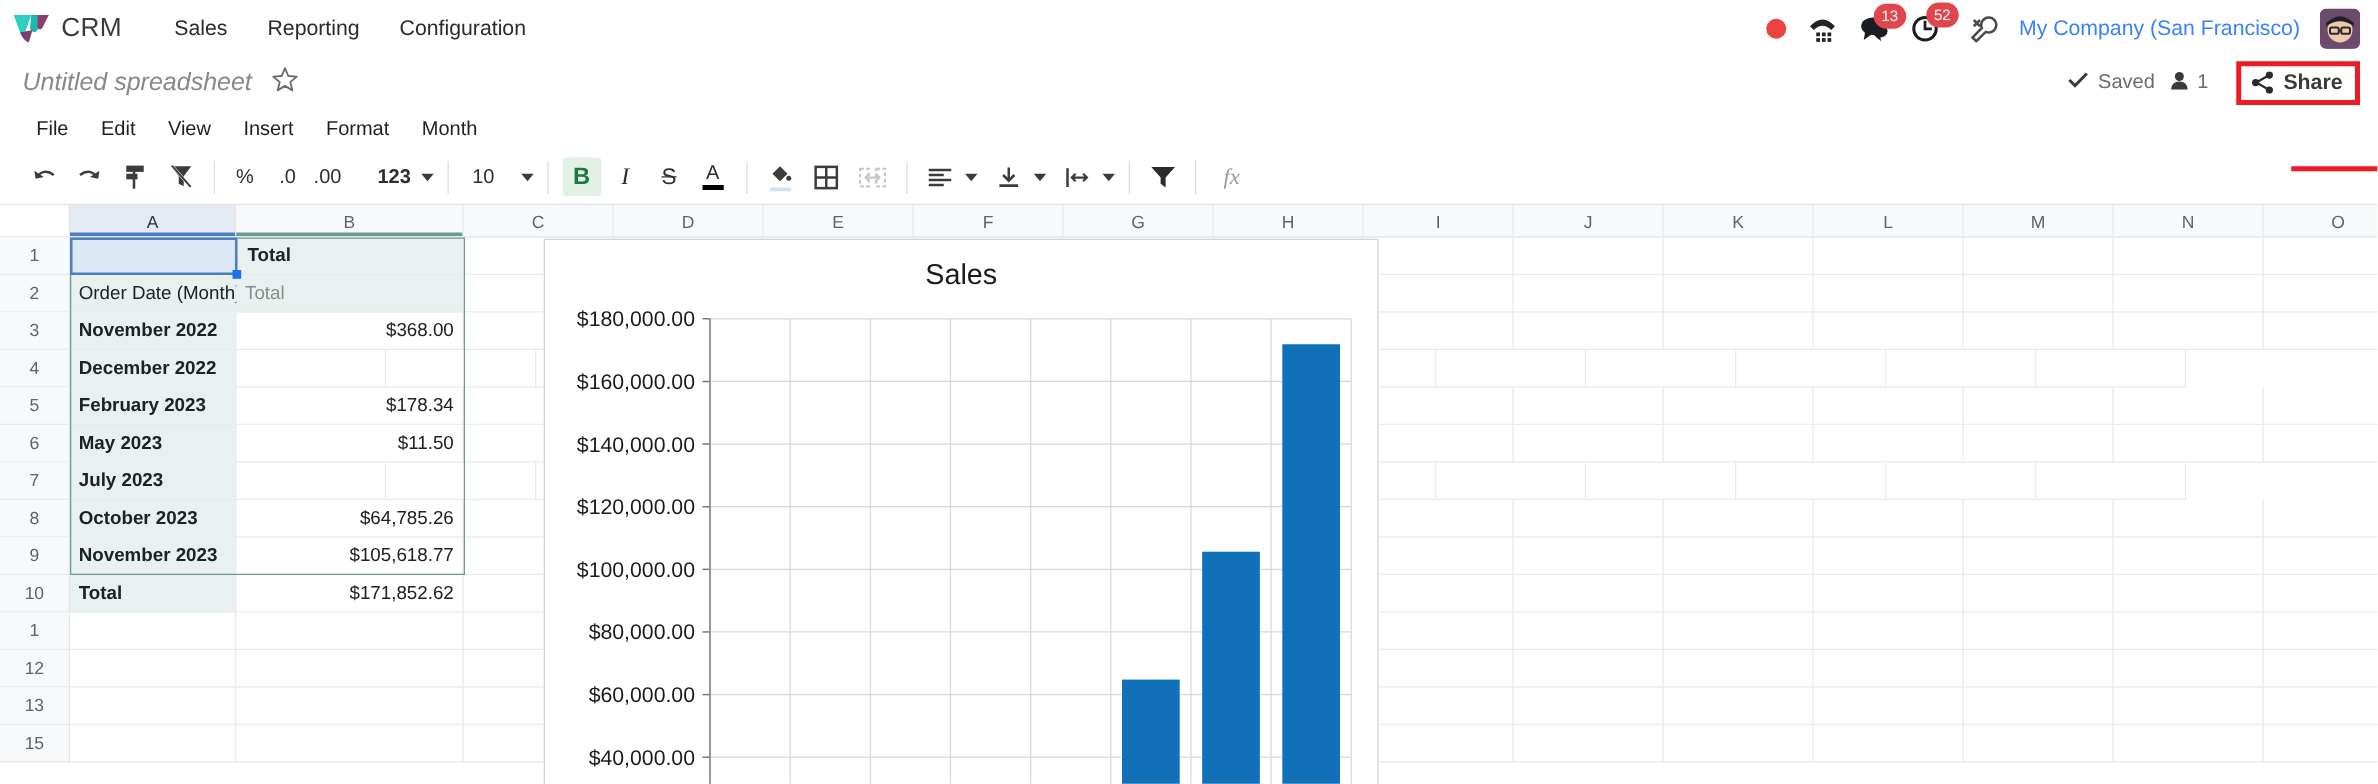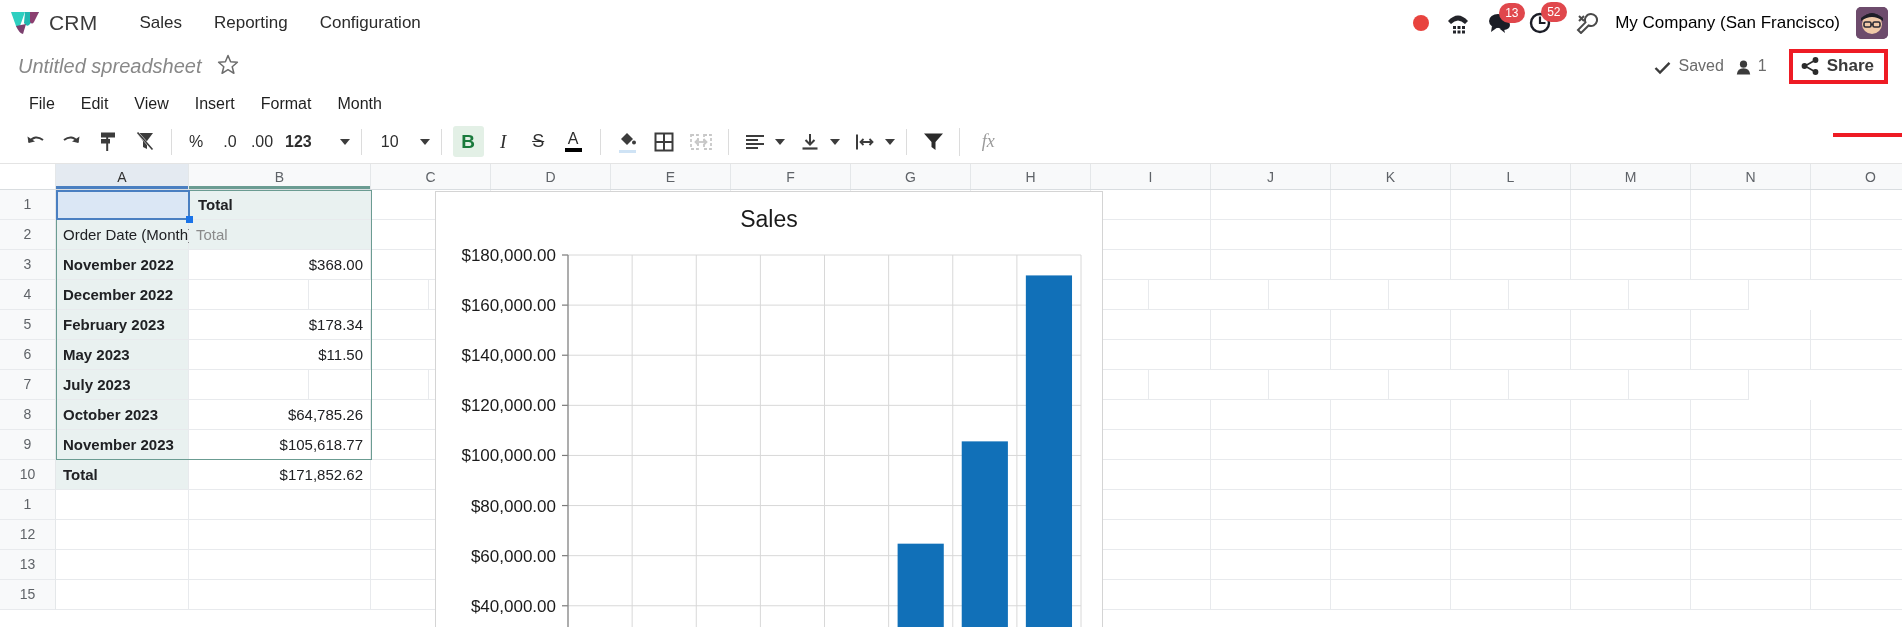--- a/index.html
+++ b/index.html
@@ -13,30 +13,30 @@
   .brand-logo { width:30px; height:26px; position:relative; }
   .brand-name { font-size:21px; color:#3c3c3c; letter-spacing:.2px; }
   .nav-menu { display:flex; align-items:center; gap:0; }
   .nav-item { font-size:17px; color:#2b2b2b; padding:4px 16px; cursor:pointer; white-space:nowrap; }
   .nav-right { margin-left:auto; display:flex; align-items:center; gap:16px; }
   .nav-ico { position:relative; display:flex; align-items:center; justify-content:center; cursor:pointer; }
   .badge { position:absolute; top:-9px; left:12px; background:#e0474c; color:#fff;
     font-size:12px; line-height:1; border-radius:11px; padding:4px 6px 4px 6px; min-width:22px;
     text-align:center; font-weight:400; }
   .rec-dot { width:16px; height:16px; border-radius:50%; background:#e8433e; }
-  .company-name { font-size:17px; color:#000000; white-space:nowrap; }
+  .company-name { font-size:17px; color:#3b82f6; white-space:nowrap; }
   .avatar { width:32px; height:32px; border-radius:5px; overflow:hidden; position:relative;
     background:#6f4b6e; }
 
   
   .titlebar { height:42px; display:flex; align-items:center; padding:0 14px 0 18px; position:relative; }
   .doc-title { font-size:20px; font-style:italic; color:#888; }
   .star { margin-left:16px; cursor:pointer; }
   .titlebar-right { margin-left:auto; display:flex; align-items:center; gap:0; }
-  .saved-group { display:flex; align-items:flex-end; gap:7px; font-size:16px; color:#6b6b6b; margin-right:22px; }
+  .saved-group { display:flex; align-items:flex-start; gap:7px; font-size:16px; color:#6b6b6b; margin-right:22px; }
   .share-box { position:relative; border:4px solid #ee1b24; padding:3px 10px 4px 8px;
     display:flex; align-items:center; gap:7px; }
   .share-label { font-size:17px; color:#3a3a3a; font-weight:600; }
 
   
   .menubar { height:33px; display:flex; align-items:center; padding-left:16px; gap:0; }
   .menu-item { font-size:16px; color:#1f1f1f; padding:3px 13px; cursor:pointer; }
 
   
   .toolbar { height:44px; display:flex; align-items:center; padding-left:20px;
@@ -231,21 +231,21 @@
       <path d="M2.5 1.5 L17.5 18.5" stroke="#fff" stroke-width="2.4"></path>
       <path d="M2.5 1.5 L17.5 18.5" stroke="#3c3c3c" stroke-width="1.6"></path>
     </svg>
   </span>
 
   <span class="tb-sep"></span>
 
   <span class="tb-btn tb-text" style="width:26px;">%</span>
   <span class="tb-btn tb-text" style="width:26px; margin-left:8px;">.0</span>
   <span class="tb-btn tb-text" style="width:30px; margin-left:4px;">.00</span>
-  <span class="fsize" style="margin-left:4px;gap:20px;">
+  <span class="fsize" style="margin-left:21px;">
     <span class="tb-text" style="font-weight:bold;">123</span>
     <span class="caret"></span>
   </span>
 
   <span class="tb-sep"></span>
 
   <span class="fsize">
     <span class="fsize-val">10</span>
     <span class="caret" style="margin-left:13px;"></span>
   </span>

